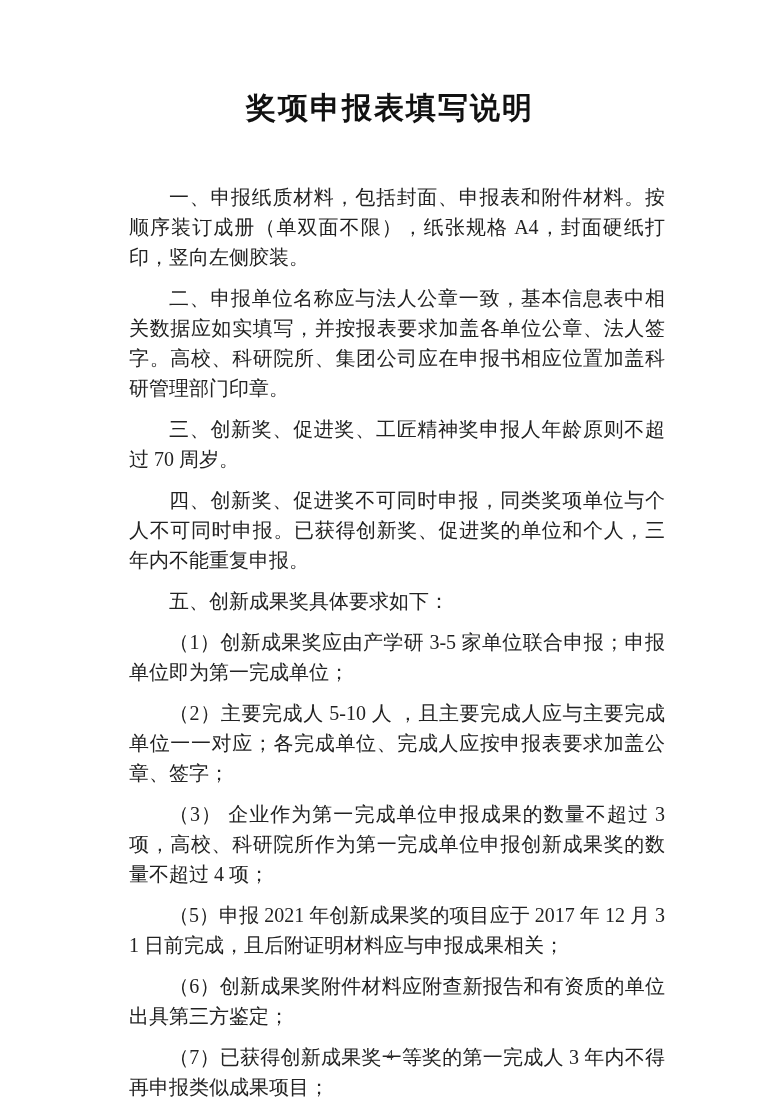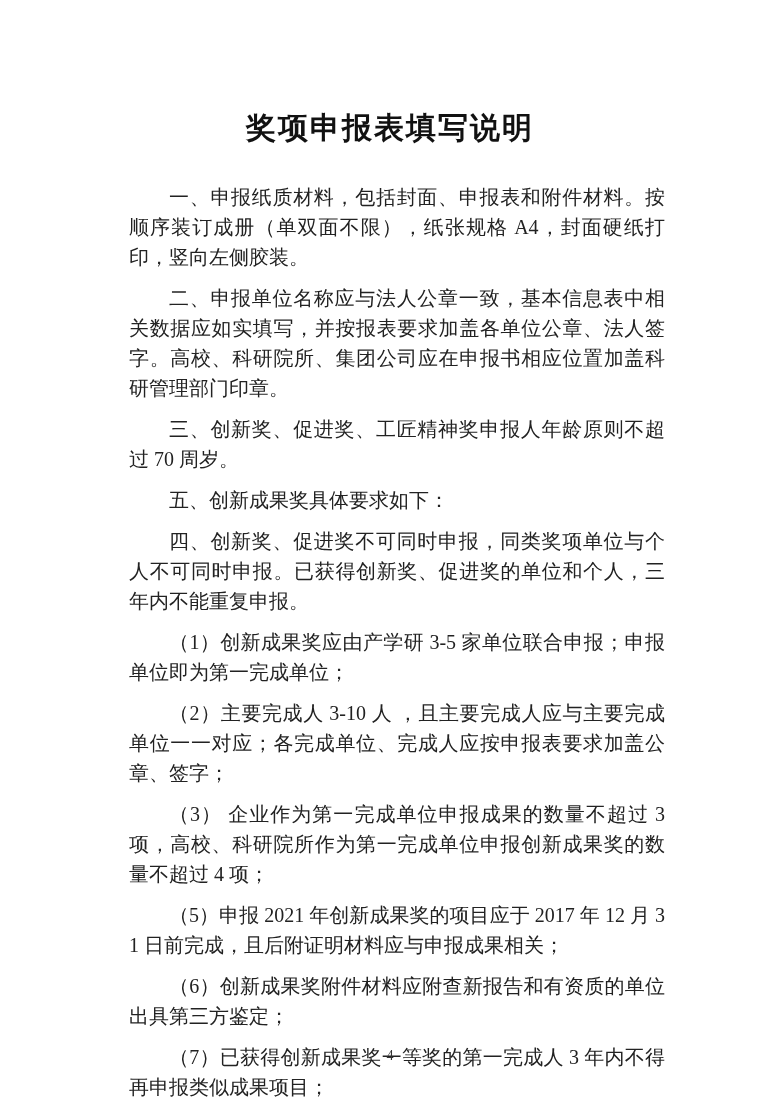--- a/index.html
+++ b/index.html
@@ -12,21 +12,21 @@
     width: 780px;
     height: 1102px;
     background: #ffffff;
     overflow: hidden;
     font-family: "Liberation Serif", "DejaVu Serif", serif;
     color: #1f1f1f;
   }
   .doc-title {
     margin: 0;
     position: absolute;
-    top: 108px;
+    top: 88px;
     left: 0;
     width: 100%;
     text-align: center;
     font-family: "Liberation Sans", "DejaVu Sans", sans-serif;
     font-weight: 700;
     font-size: 30px;
     letter-spacing: 2px;
     color: #111111;
   }
   .doc-body {
@@ -60,24 +60,24 @@
 </head>
 <body>
 
 <div class="page">
   <h1 class="doc-title">奖项申报表填写说明</h1>
 
   <div class="doc-body">
       <p class="para">一、申报纸质材料，包括封面、申报表和附件材料。按顺序装订成册（单双面不限），纸张规格 A4，封面硬纸打印，竖向左侧胶装。</p>
       <p class="para">二、申报单位名称应与法人公章一致，基本信息表中相关数据应如实填写，并按报表要求加盖各单位公章、法人签字。高校、科研院所、集团公司应在申报书相应位置加盖科研管理部门印章。</p>
       <p class="para">三、创新奖、促进奖、工匠精神奖申报人年龄原则不超过 70 周岁。</p>
+      <p class="para">四、创新奖、促进奖不可同时申报，同类奖项单位与个人不可同时申报。已获得创新奖、促进奖的单位和个人，三年内不能重复申报。</p>
       <p class="para">五、创新成果奖具体要求如下：</p>
-      <p class="para">四、创新奖、促进奖不可同时申报，同类奖项单位与个人不可同时申报。已获得创新奖、促进奖的单位和个人，三年内不能重复申报。</p>
       <p class="para">（1）创新成果奖应由产学研 3-5 家单位联合申报；申报单位即为第一完成单位；</p>
-      <p class="para">（2）主要完成人 3-10 人 ，且主要完成人应与主要完成单位一一对应；各完成单位、完成人应按申报表要求加盖公章、签字；</p>
+      <p class="para">（2）主要完成人 5-10 人 ，且主要完成人应与主要完成单位一一对应；各完成单位、完成人应按申报表要求加盖公章、签字；</p>
       <p class="para">（3） 企业作为第一完成单位申报成果的数量不超过 3 项，高校、科研院所作为第一完成单位申报创新成果奖的数量不超过 4 项；</p>
       <p class="para">（5）申报 2021 年创新成果奖的项目应于 2017 年 12 月 31 日前完成，且后附证明材料应与申报成果相关；</p>
       <p class="para">（6）创新成果奖附件材料应附查新报告和有资质的单位出具第三方鉴定；</p>
       <p class="para">（7）已获得创新成果奖一等奖的第一完成人 3 年内不得再申报类似成果项目；</p>
       <p class="para">（8）2020 年自动放弃奖项的项目，不可申报 2021 年奖项。</p>
       <p class="para">六、凡涉及国防、国家安全领域保密项目的完成单位、完成人、成果，不得参加各奖项的申报。</p>
     </div>
 
   <div class="page-footer">4</div>
 </div>

